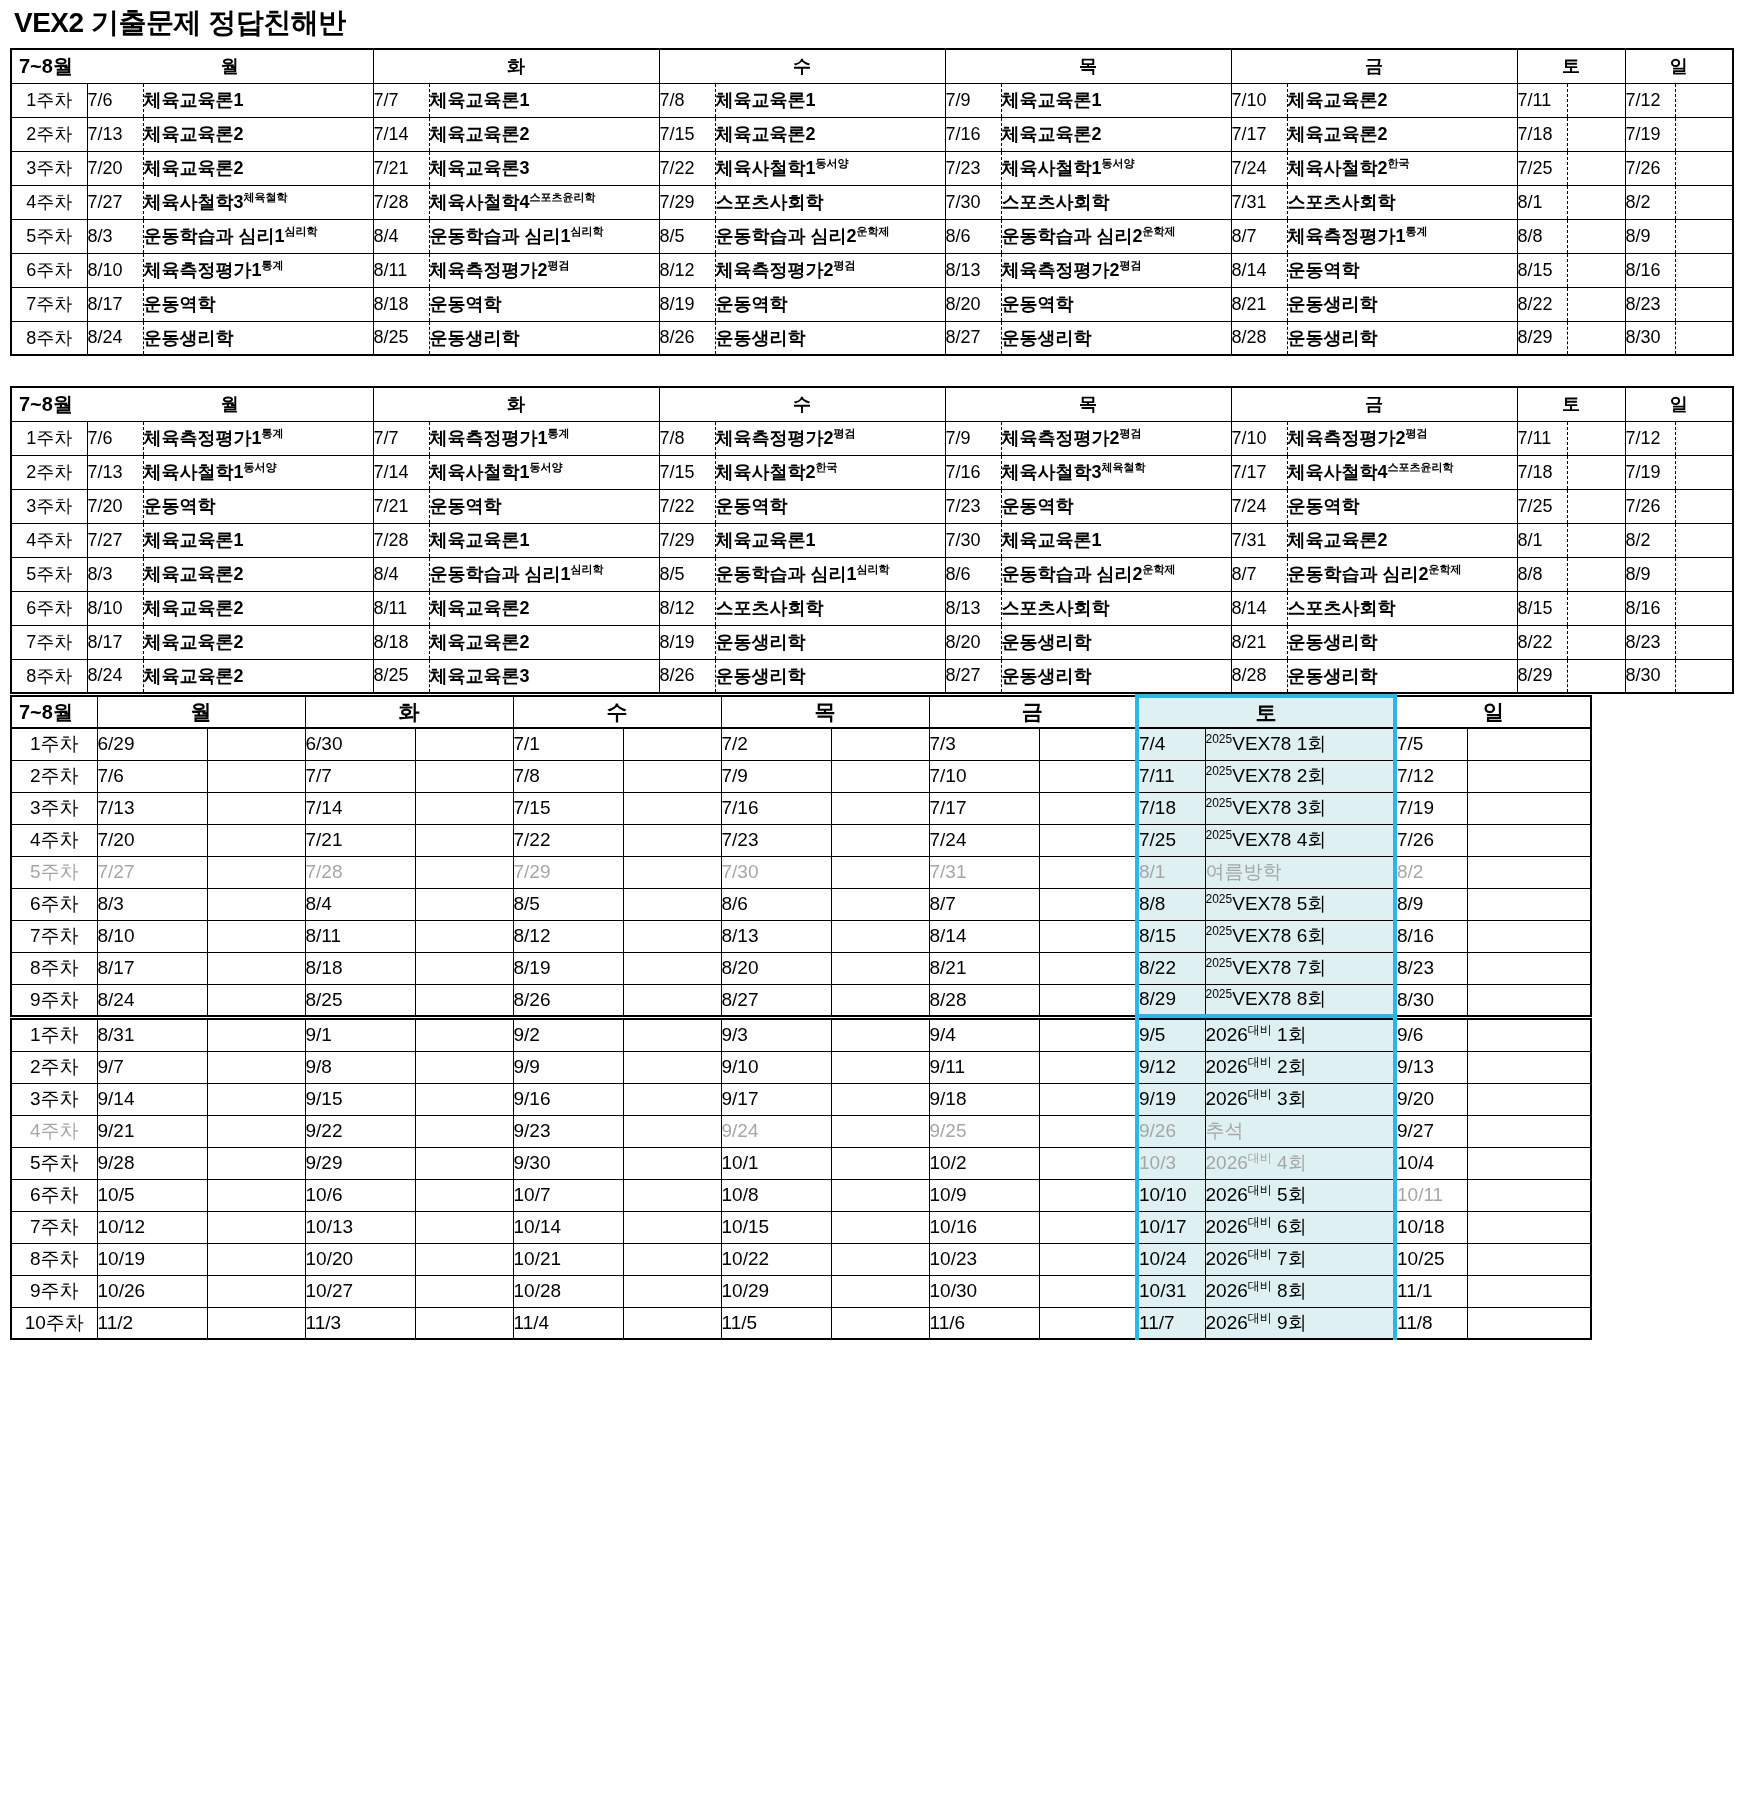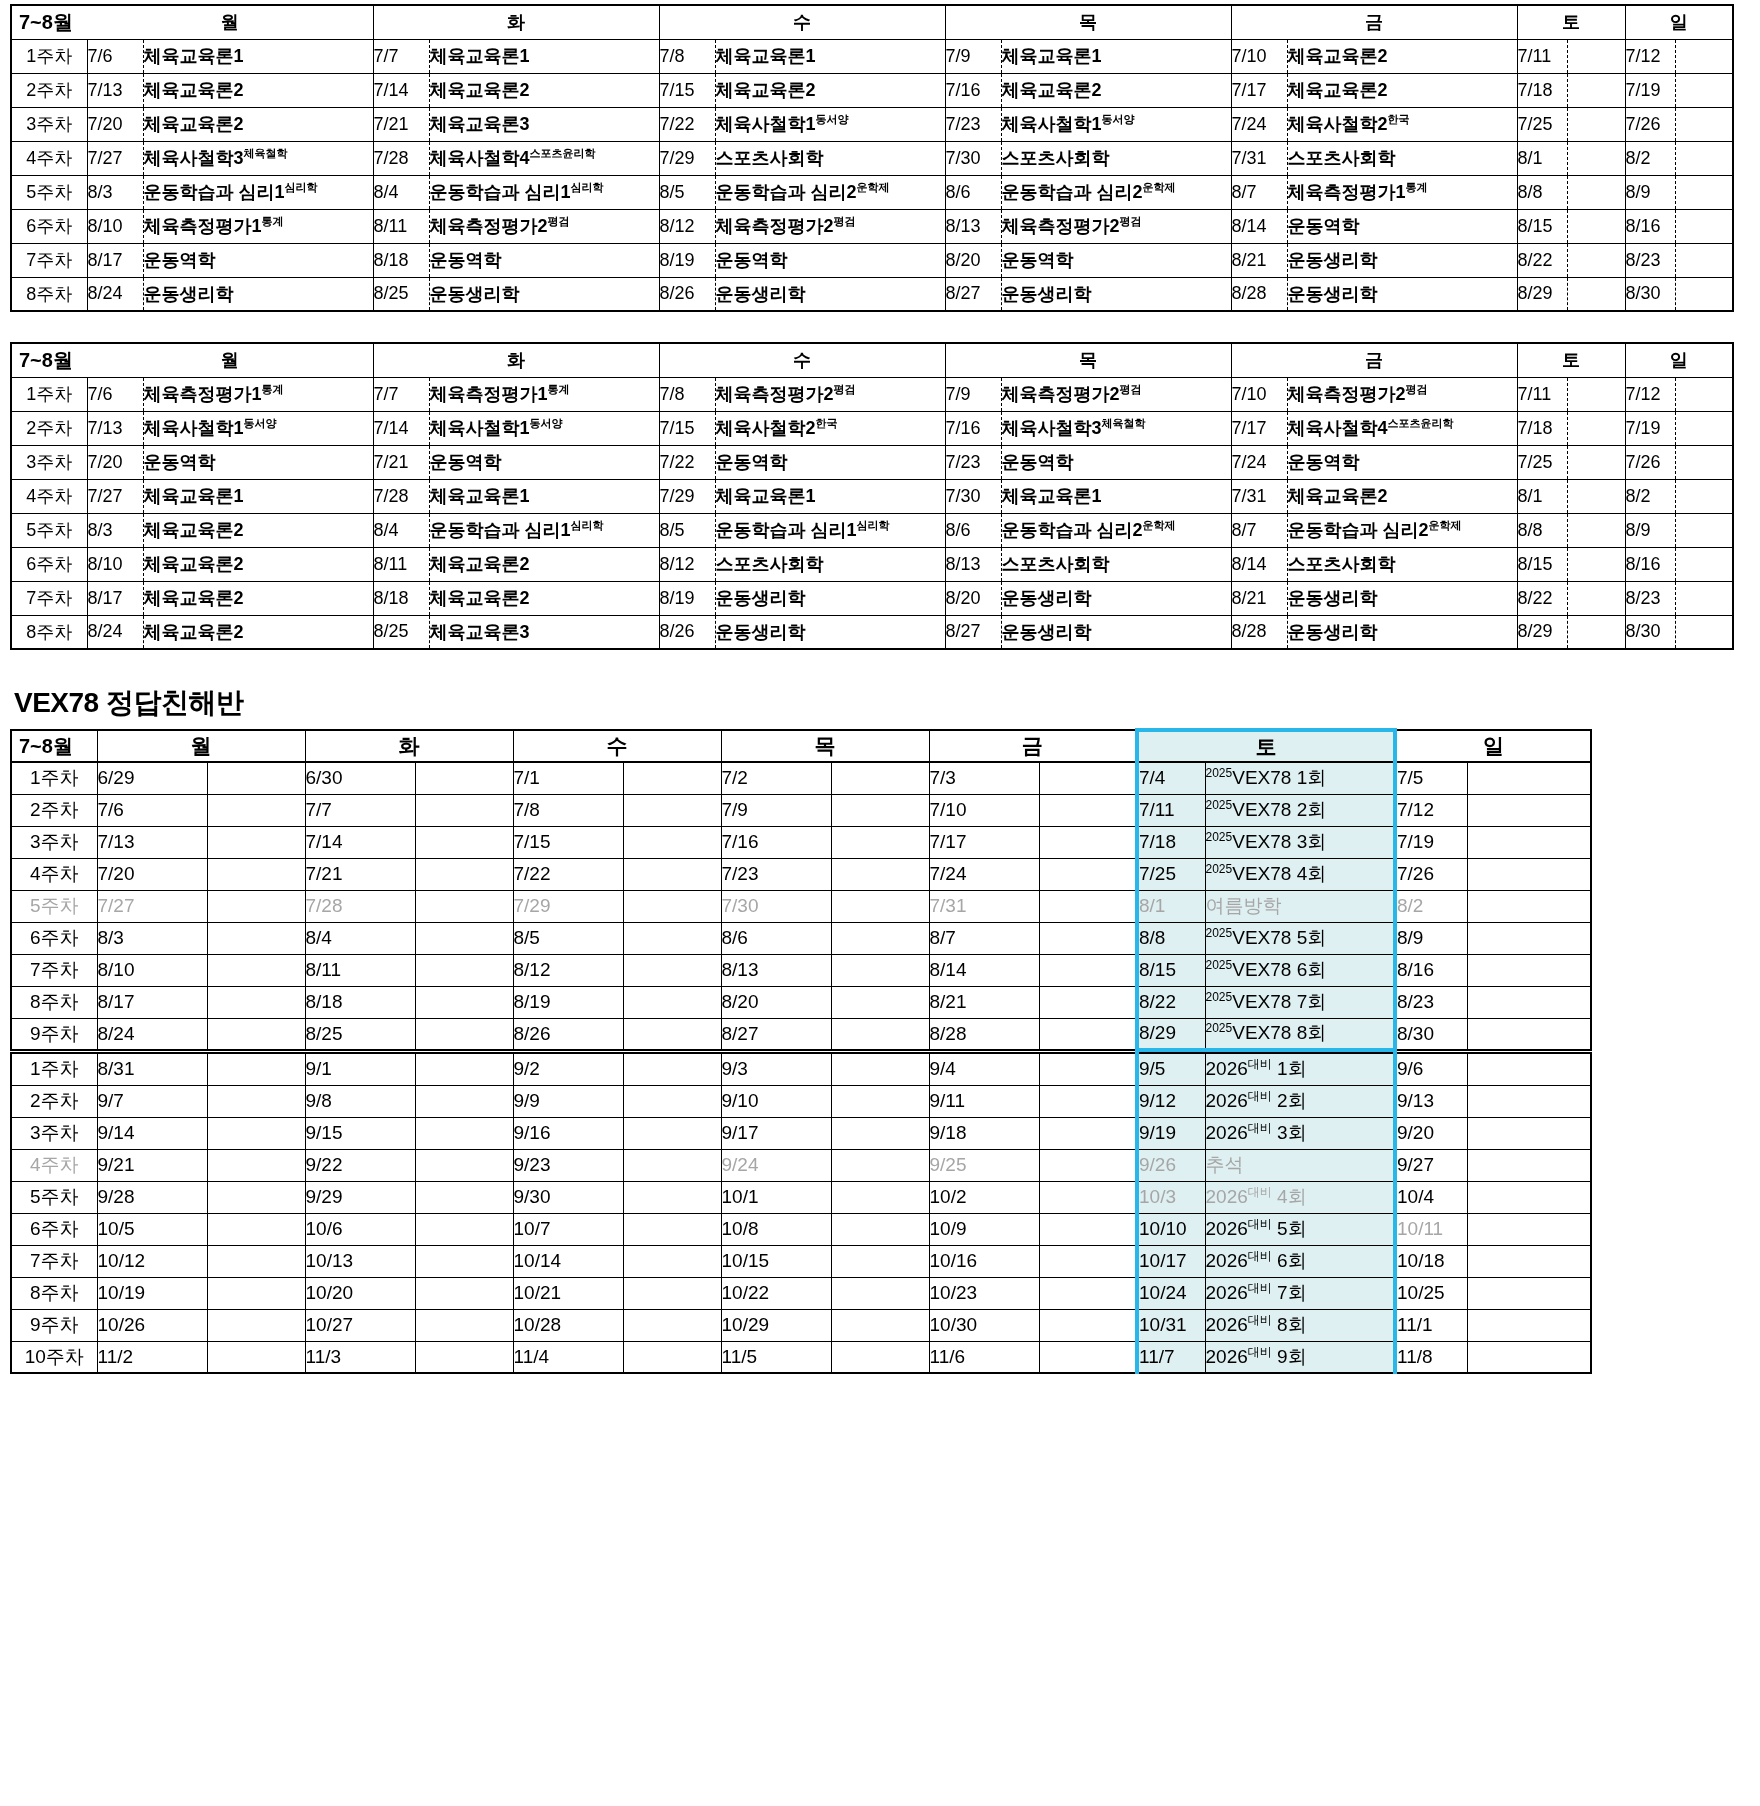--- a/index.html
+++ b/index.html
@@ -99,20 +99,21 @@
   .satframe-l { border-left: 4px solid #29b6e8 !important; }
   .satframe-r { border-right: 4px solid #29b6e8 !important; }
   .satframe-t { border-top: 4px solid #29b6e8 !important; }
   .satframe-b { border-bottom: 4px solid #29b6e8 !important; }
   .spacer { height: 30px; }
 </style>
 </head>
 <body>
 
 <div id="root">
+    <div class="section-title">VEX2 기출문제 정답친해반</div>
     <table class="sched" style="width: 1580px;">
       <colgroup>
         <col style="width: 76px;">
         <col style="width: 56px;">
         <col style="width: 230px;">
         <col style="width: 56px;">
         <col style="width: 230px;">
         <col style="width: 56px;">
         <col style="width: 230px;">
         <col style="width: 56px;">
@@ -434,21 +435,20 @@
           <td class="sub c-purple">운동생리학</td>
           <td class="dt">8/28</td>
           <td class="sub c-purple">운동생리학</td>
           <td class="dt">8/29</td>
           <td class="sub "></td>
           <td class="dt">8/30</td>
           <td class="sub "></td>
         </tr>
       </tbody>
     </table>
-    <div class="section-title title-gap">VEX78 정답친해반</div>
     <table class="plain" style="width: 1580px;">
       <colgroup>
         <col style="width: 86px;">
         <col style="width: 110px;">
         <col style="width: 98px;">
         <col style="width: 110px;">
         <col style="width: 98px;">
         <col style="width: 110px;">
         <col style="width: 98px;">
         <col style="width: 110px;">

